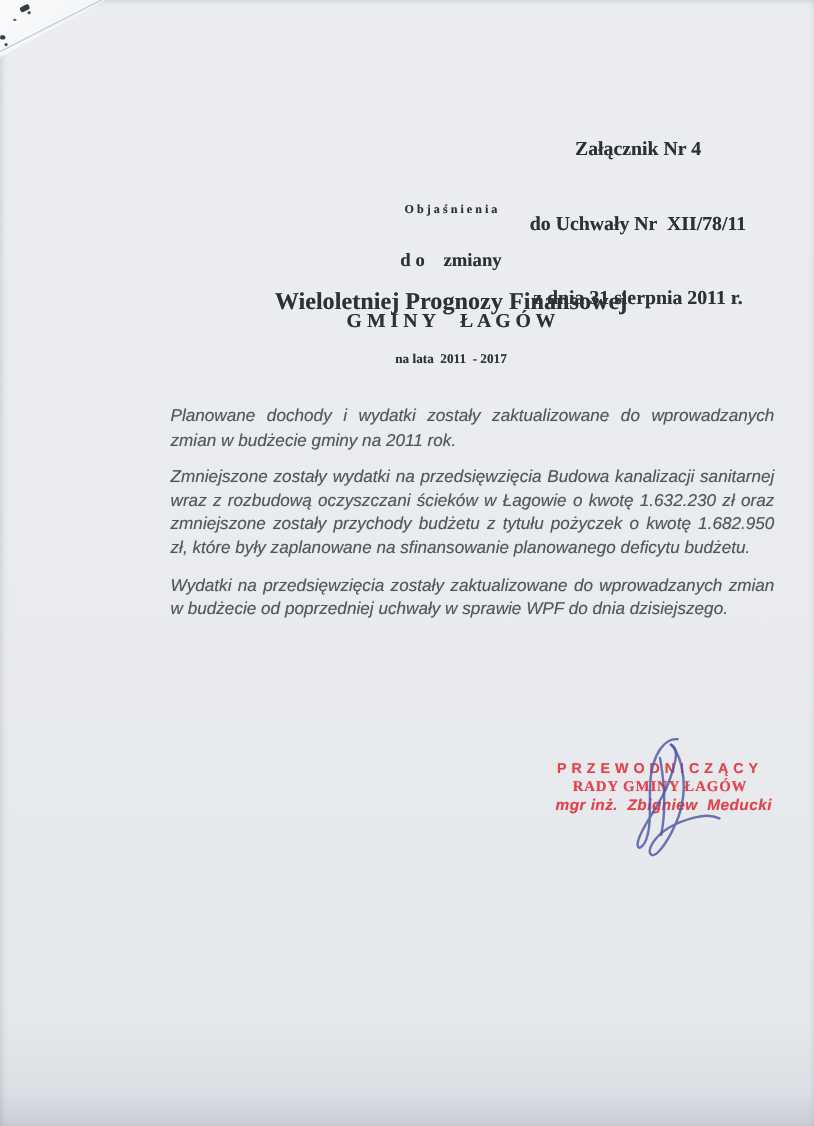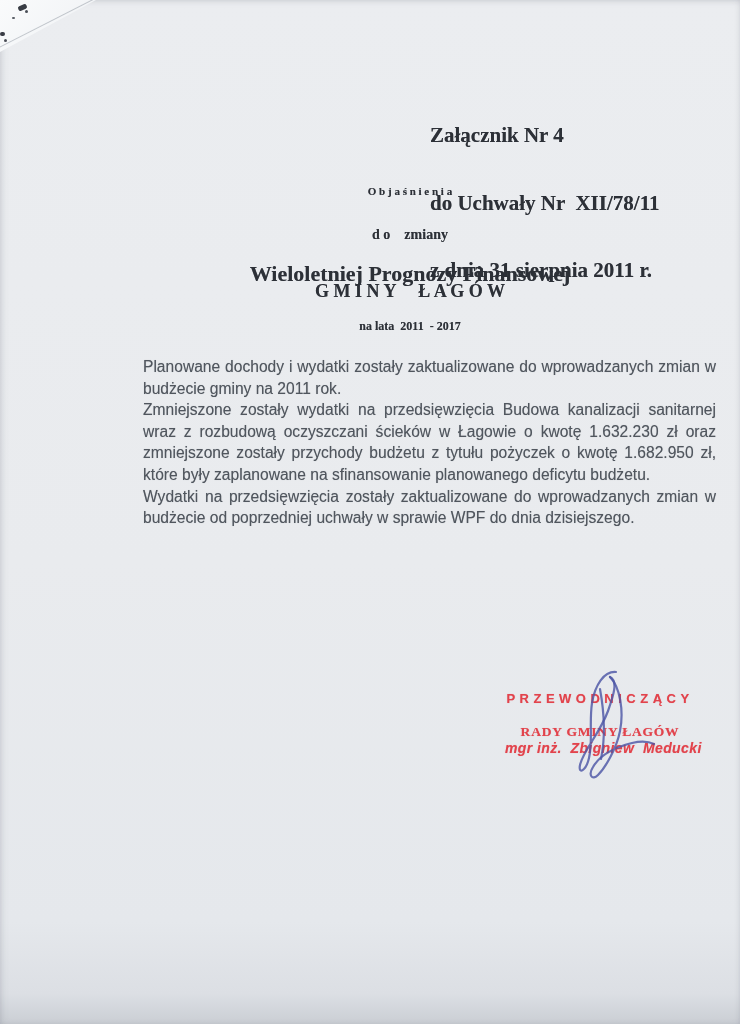--- a/index.html
+++ b/index.html
@@ -36,53 +36,53 @@
   .speck.s2{left:25px;top:10px;width:3px;height:3px;background:#4a4e56;}
   .speck.s3{left:12px;top:17px;width:3px;height:2px;background:#5c6069;}
   .speck.s4{left:0;top:32px;width:5px;height:4px;}
   .speck.s5{left:4px;top:39px;width:3px;height:3px;background:#4a4e56;}
 
   .serif{font-family:"Liberation Serif","DejaVu Serif",serif;}
 
   
   .attachment{
     position:absolute;top:79px;left:430px;width:300px;
-    text-align:left;font-weight:bold;font-size:21px;line-height:22.5px;
+    text-align:center;font-weight:bold;font-size:18px;line-height:22.5px;
     color:var(--heading-text);white-space:pre;
     text-shadow:0 0 .6px rgba(44,48,55,.55);
   }
 
   
   .titles{position:absolute;left:100px;top:0;width:620px;text-align:center;color:var(--heading-text);}
   .titles div{position:absolute;left:0;width:100%;white-space:pre;font-weight:bold;
               text-shadow:0 0 .6px rgba(44,48,55,.5);}
   .t-heading   {top:185px;font-size:11px;}
-  .t-sub       {top:227px;font-size:14px;}
+  .t-sub       {top:227px;font-size:17px;}
   .t-subject1  {top:261px;font-size:22px;}
   .t-subject2  {top:281px;font-size:18px;}
   .t-years     {top:319px;font-size:12px;}
 
   
   .body-text{
     position:absolute;left:143px;top:356px;width:573px;
     font-size:15.6px;line-height:21.6px;text-align:justify;
     color:var(--body-text);
     text-shadow:0 0 .7px rgba(80,86,94,.45);
   }
-  .body-text p{margin:0;}
+  .body-text p{margin:12px;font-style:italic;}
 
   
   .stamp{position:absolute;left:505px;top:691px;width:190px;text-align:center;color:var(--stamp-red);}
   .stamp-title{
     font-size:13px;font-weight:bold;letter-spacing:4.5px;white-space:pre;
     text-shadow:0 0 .7px rgba(226,67,76,.5);
   }
   .stamp-org{
     font-family:"Liberation Serif","DejaVu Serif",serif;
-    font-size:13.5px;font-weight:bold;letter-spacing:.8px;margin-top:18px;white-space:pre;
+    font-size:13.5px;font-weight:bold;letter-spacing:.8px;margin-top:1px;white-space:pre;
     text-shadow:0 0 .7px rgba(226,67,76,.5);
   }
   .stamp-signer{
     font-size:14px;font-style:italic;font-weight:600;letter-spacing:.4px;
     white-space:pre;
     text-shadow:0 0 .7px rgba(226,67,76,.5);
   }
 
   
   .signature{position:absolute;left:540px;top:663px;width:140px;height:125px;}

